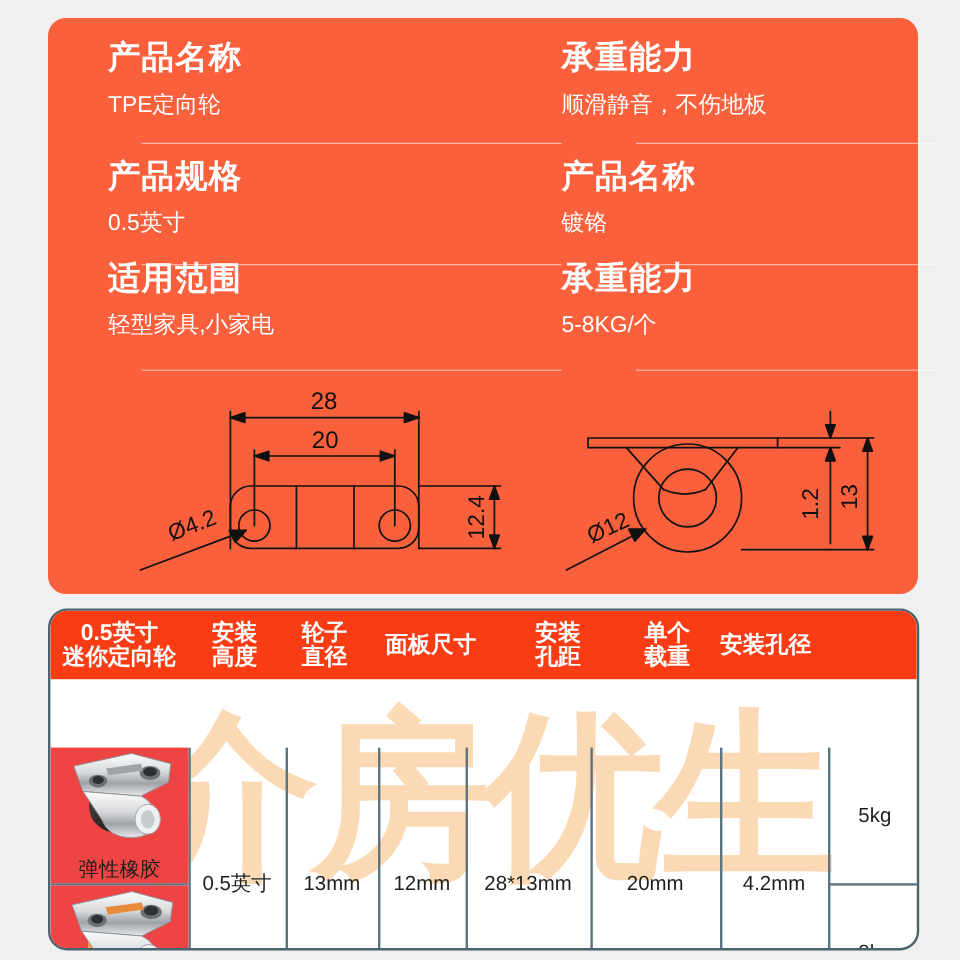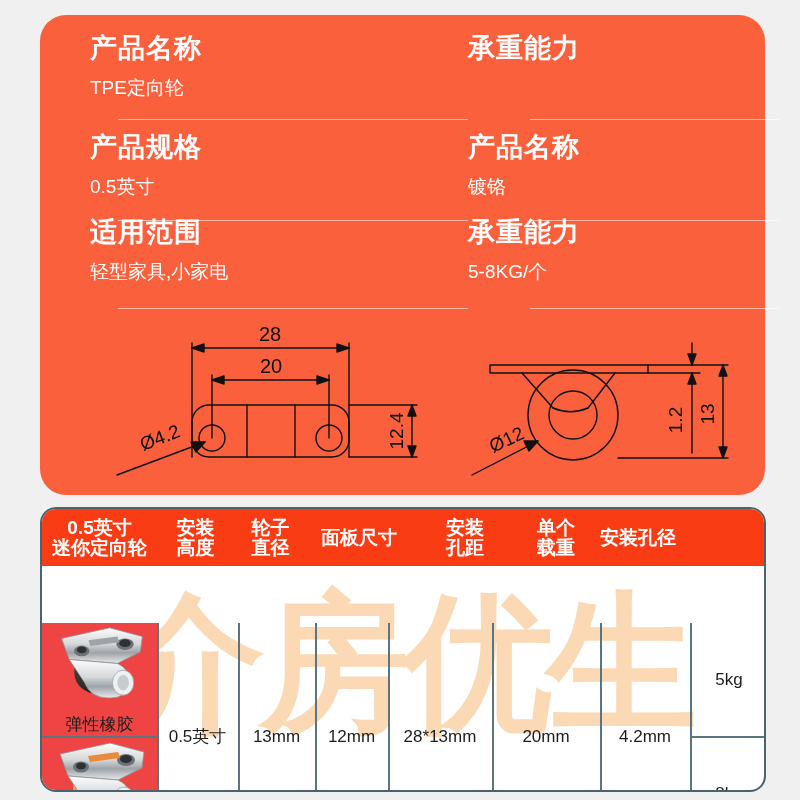--- a/index.html
+++ b/index.html
@@ -7,21 +7,21 @@
     width:800px;height:800px;
     background:#f0f0f0;
     font-family:"Liberation Sans","DejaVu Sans",sans-serif;
     overflow:hidden;position:relative;
   }
   .page{position:absolute;inset:0;}
 
   
   .spec-panel{
     position:absolute;left:40px;top:15px;width:725px;height:480px;
-    background:#fb603c;border-radius:26px;
+    background:#fb603c;border-radius:15px;
     box-sizing:border-box;
   }
   .spec-row{
     display:flex;width:100%;
     box-sizing:border-box;
   }
   .spec-cell{
     box-sizing:border-box;
     position:relative;
   }
@@ -113,20 +113,21 @@
   <div class="spec-panel">
 
     <div class="row-wrap" style="position:absolute;left:0;top:18px;width:100%;">
       <div class="spec-row">
         <div class="spec-cell left">
           <p class="spec-title">产品名称</p>
           <p class="spec-value" style="margin-top:13px;">TPE定向轮</p>
         </div>
         <div class="spec-cell right">
           <p class="spec-title">承重能力</p>
+          <p class="spec-value" style="margin-top:13px;">顺滑静音，不伤地板</p>
         </div>
       </div>
     </div>
     <div class="divider d-left" style="top:104px;"></div>
     <div class="divider d-right" style="top:104px;"></div>
 
     <div class="row-wrap" style="position:absolute;left:0;top:117px;width:100%;">
       <div class="spec-row">
         <div class="spec-cell left">
           <p class="spec-title">产品规格</p>

